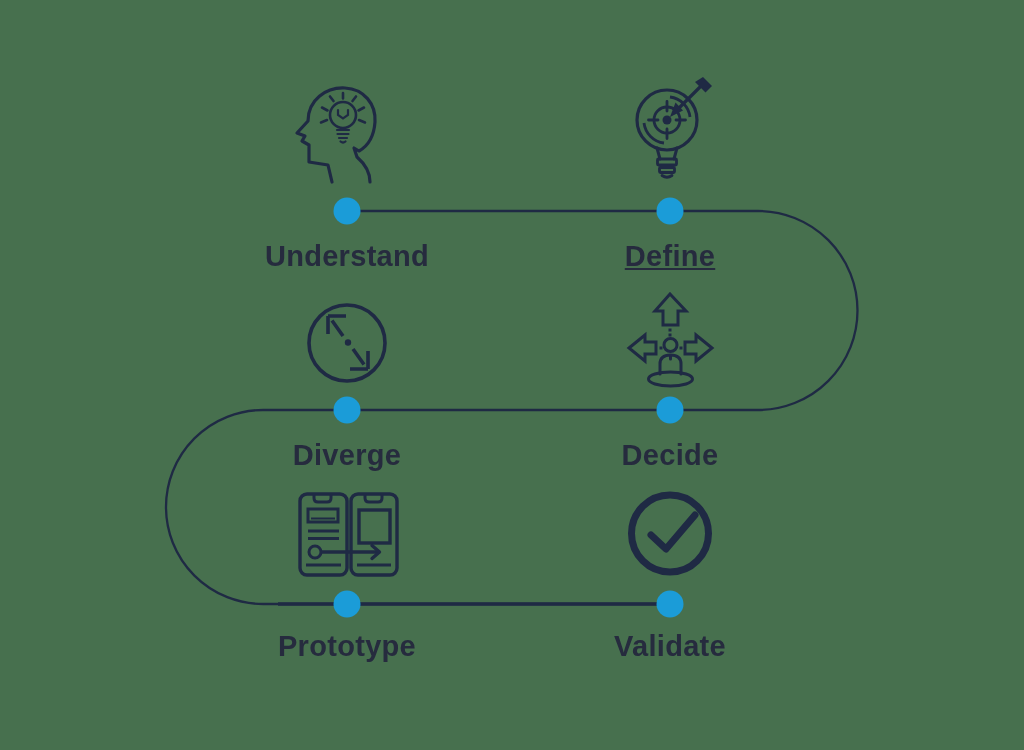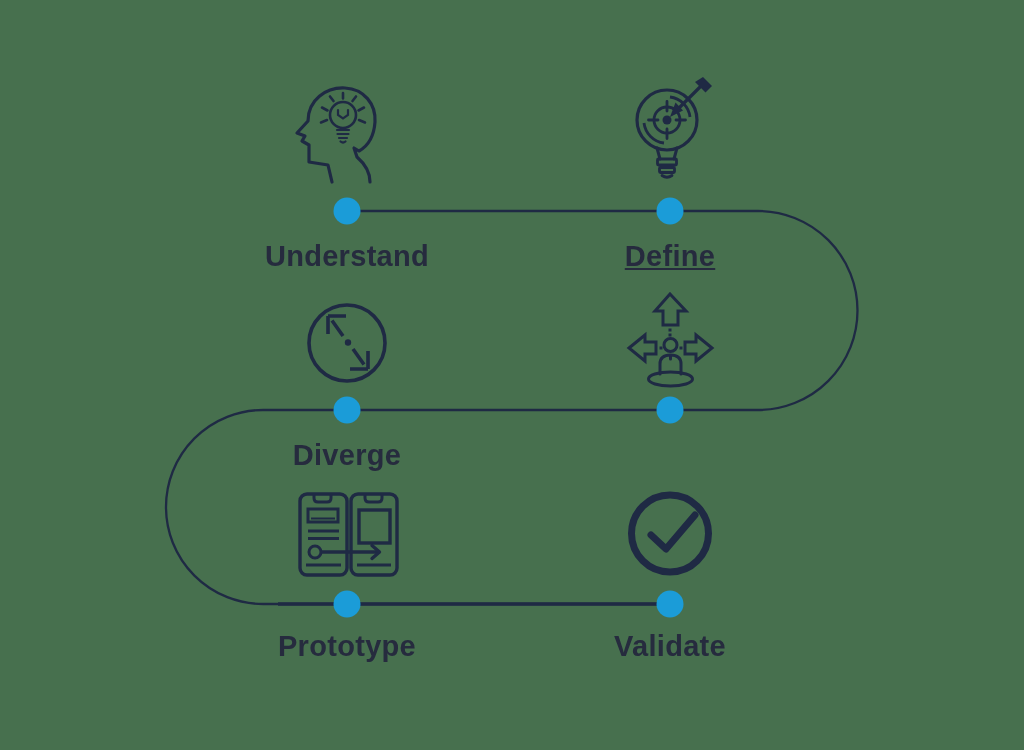--- a/index.html
+++ b/index.html
@@ -134,16 +134,17 @@
   <div class="icon ic-validate">
     <svg viewBox="0 0 95 95">
       <circle class="ln" stroke-width="7" cx="47" cy="47.5" r="38.5"></circle>
       <path class="ln" stroke-width="7" stroke-linecap="round" stroke-linejoin="round" d="M 28 49 L 43 63 L 72 29"></path>
     </svg>
   </div>
 
   <div class="stage-label lb-understand">Understand</div>
   <div class="stage-label lb-define">Define</div>
   <div class="stage-label lb-diverge">Diverge</div>
+  <div class="stage-label lb-decide">Decide</div>
   <div class="stage-label lb-validate">Validate</div>
   <div class="stage-label lb-prototype">Prototype</div>
 
 </div>
 
 </body></html>

